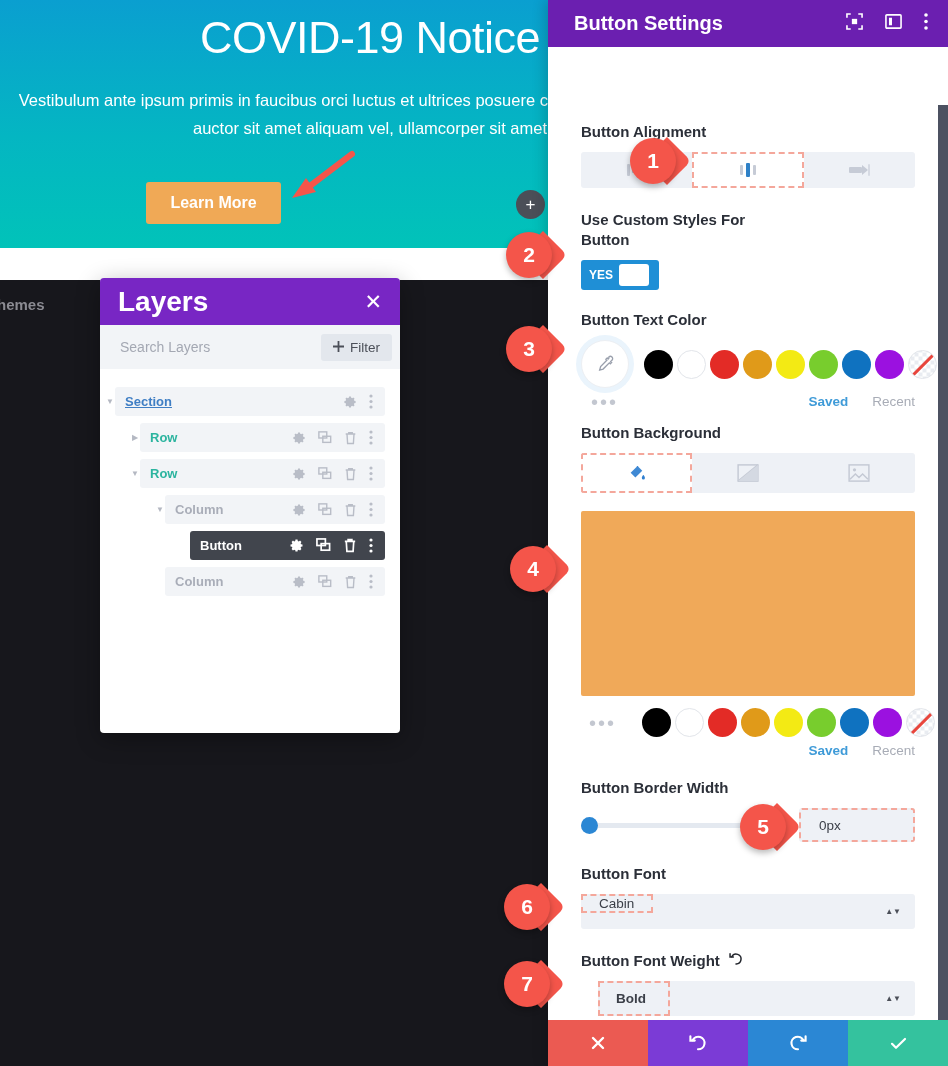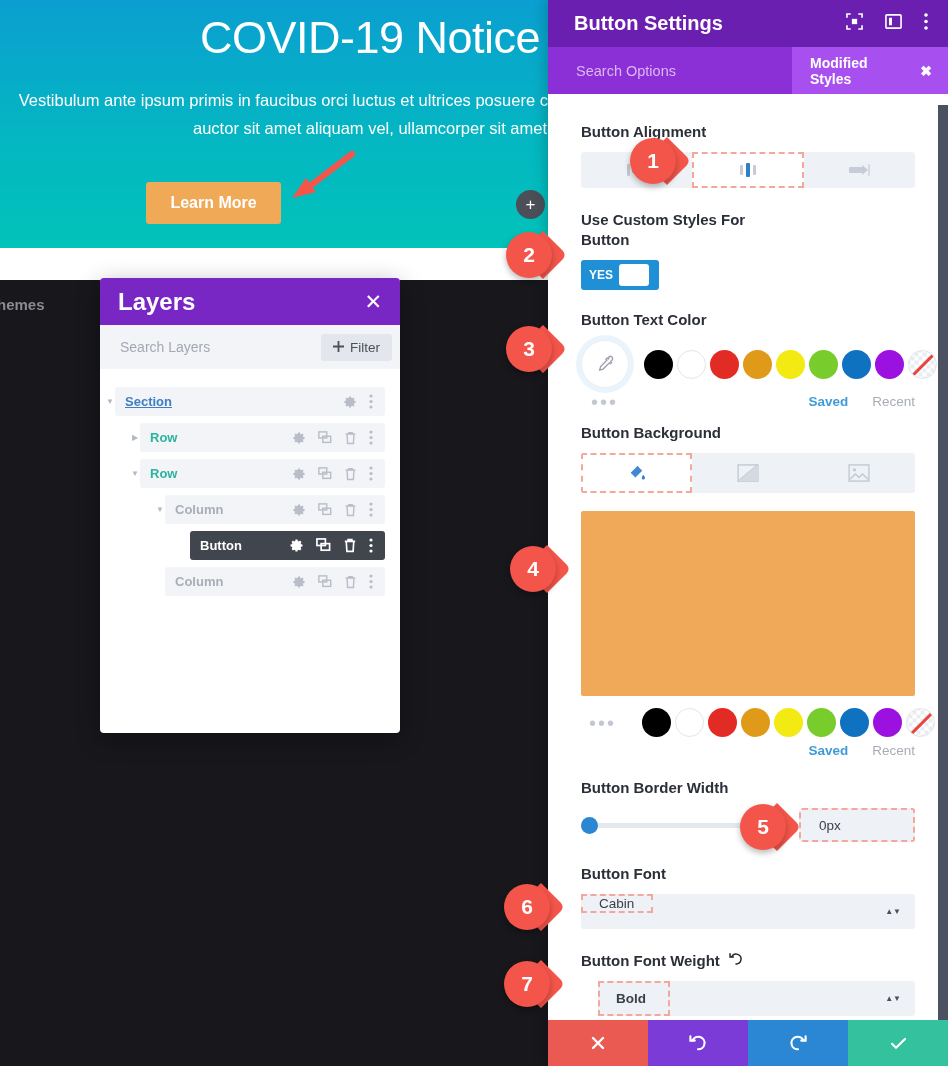--- a/index.html
+++ b/index.html
@@ -45,21 +45,21 @@
 
   
   #layers{
     position:absolute;left:100px;top:278px;width:300px;height:455px;
     background:#ffffff;border-radius:4px;box-shadow:0 6px 24px rgba(0,0,0,.32);overflow:hidden;
   }
   #layers-header{
     height:47px;background:#7826c4;display:flex;align-items:center;
     justify-content:space-between;padding:0 18px;
   }
-  #layers-title{color:#fff;font-size:24px;font-weight:700;text-align:right;}
+  #layers-title{color:#fff;font-size:28px;font-weight:700;text-align:right;}
   #layers-close{color:#fff;font-size:21px;line-height:1;cursor:pointer;font-weight:400;}
   #layers-search{
     height:44px;background:#f2f4f7;display:flex;align-items:center;
     justify-content:space-between;padding:0 8px 0 18px;
   }
   #layers-search-input{
     border:0;background:transparent;outline:none;font-size:14px;color:#5b5b66;
     font-family:"Liberation Sans", sans-serif;width:180px;
   }
   #layers-search-input::placeholder{color:#a4a8b3;}
@@ -443,27 +443,20 @@
       <span>
         <svg width="4" height="17" viewBox="0 0 4 17" fill="#fff">
             <circle cx="2" cy="2" r="1.8"></circle>
             <circle cx="2" cy="8.5" r="1.8"></circle>
             <circle cx="2" cy="15" r="1.8"></circle>
           </svg>
       </span>
     </div>
   </div>
 
-  <div id="p-search">
-    <input id="p-search-input" type="text" placeholder="Search Options" style="">
-    <div id="modified-pill">
-      <span>Modified Styles</span>
-      <span>✖</span>
-    </div>
-  </div>
 
   <div id="p-body">
     <div id="p-inner">
 
       <div class="sec-label">Button Alignment</div>
       <div class="btn-group" style="margin-bottom:22px;">
         <div class="seg">
           <svg width="19" height="14" viewBox="0 0 19 14" fill="#c6cbd6">
               <rect x="0" y="1" width="3" height="12" rx="1"></rect>
               <rect x="5" y="4" width="9" height="6" rx="1" fill="#b6bcc8"></rect>

